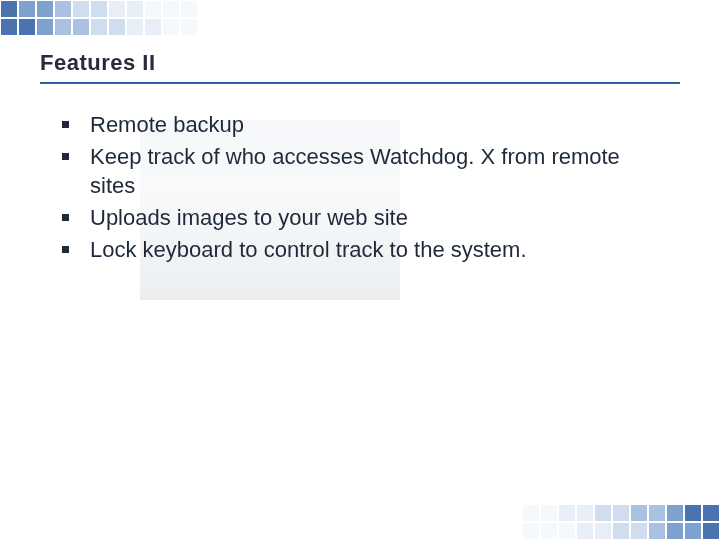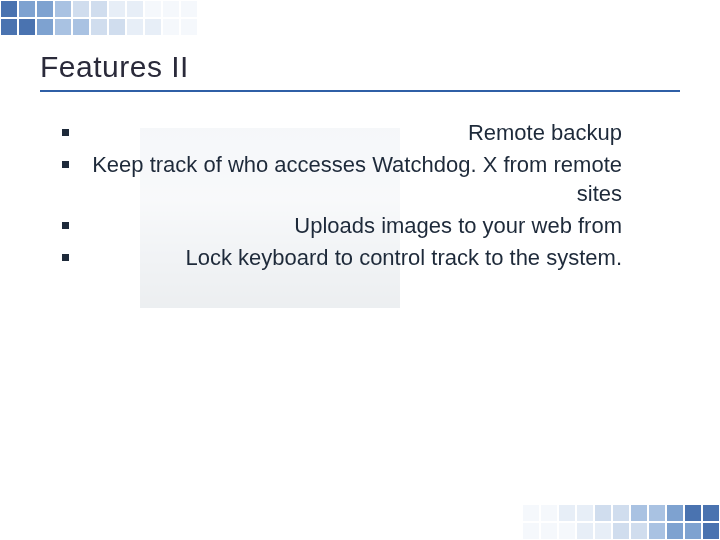--- a/index.html
+++ b/index.html
@@ -24,32 +24,31 @@
   .c3 { background: #d0ddee; }
   .c4 { background: #e7eef7; }
   .c5 { background: #f5f8fc; }
 
   .slide {
     position: absolute;
     top: 50px; left: 40px; right: 40px; bottom: 40px;
   }
 
   .title {
-    font-size: 30px;
-    font-weight: normal;
+    font-size: 22px;
+    font-weight: bold;
     color: #2a2a3a;
     letter-spacing: 0.5px;
     padding-bottom: 6px;
     border-bottom: 2px solid #2f5fa6;
     margin-bottom: 26px;
   }
 
   .content {
     position: relative;
-    text-align: right;
   }
 
   
   .bgimg {
     position: absolute;
     top: 10px;
     left: 100px;
     width: 260px;
     height: 180px;
     background: linear-gradient(180deg,#cdd7e3 0%,#dbe2ea 40%,#b7c2cd 70%,#9aa7b3 100%);
@@ -145,17 +144,17 @@
 </div>
 
 <div class="slide">
   <h1 class="title">Features II</h1>
 
   <div class="content">
     <div class="bgimg"></div>
     <ul class="features">
       <li>Remote backup</li>
       <li>Keep track of who accesses Watchdog. X from remote sites</li>
-      <li>Uploads images to your web from</li>
+      <li>Uploads images to your web site</li>
       <li>Lock keyboard to control track to the system.</li>
     </ul>
   </div>
 </div>
 
 </body></html>

